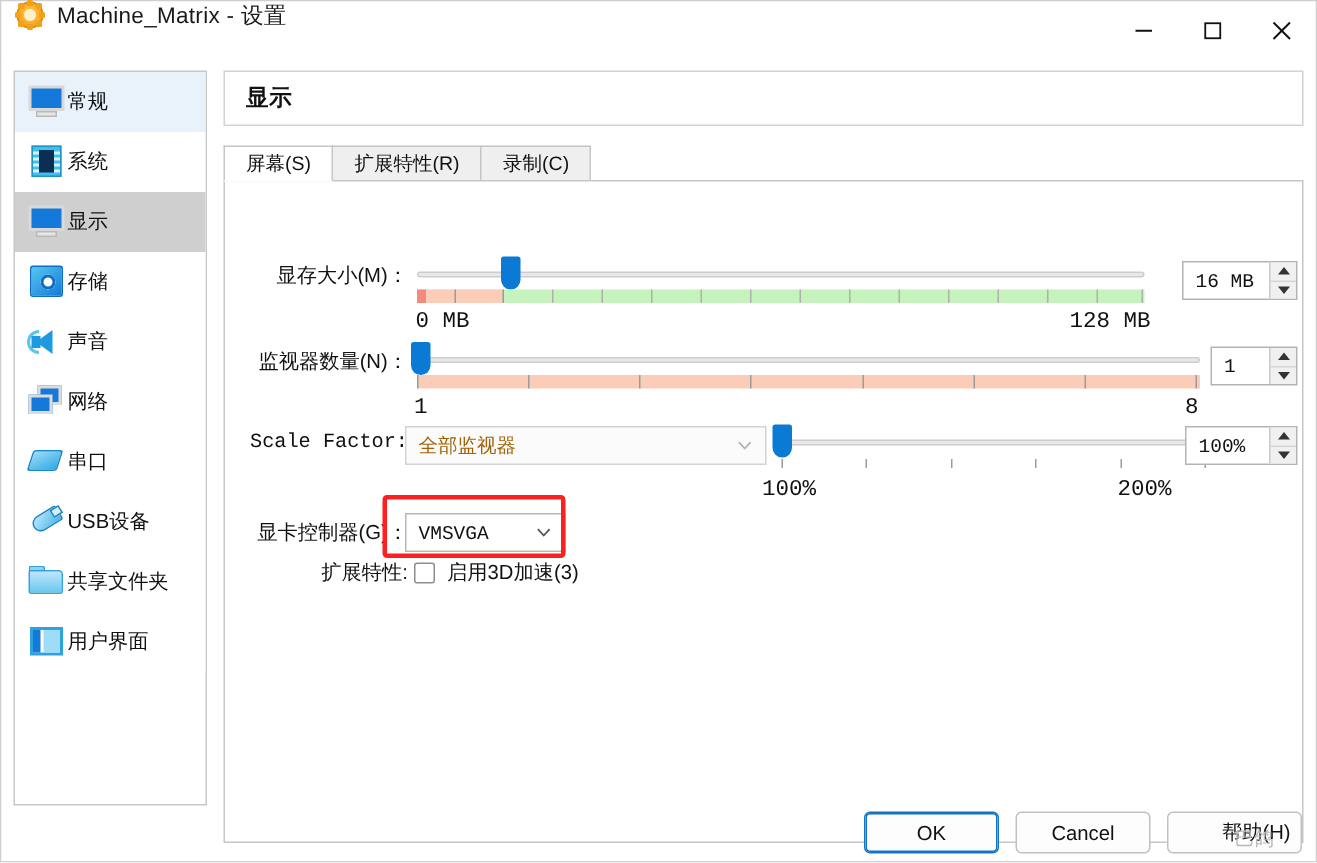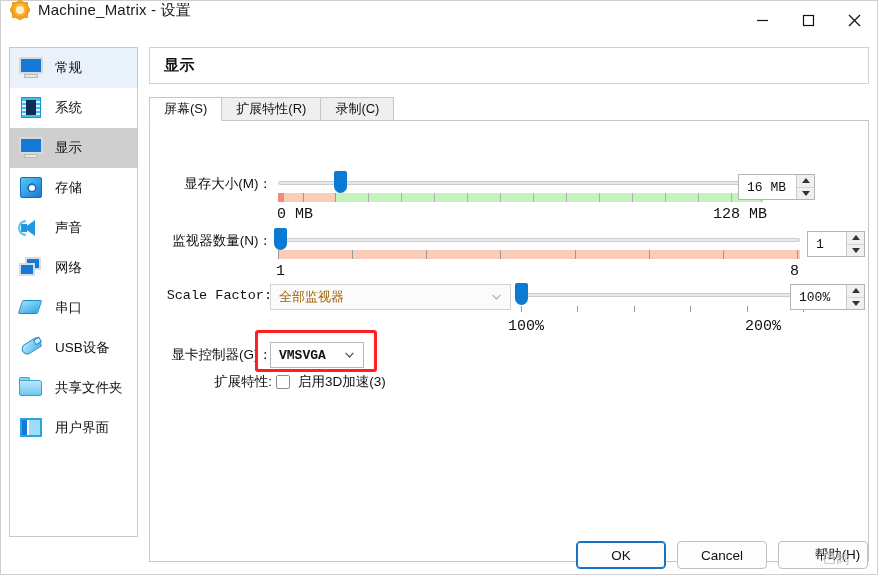--- a/index.html
+++ b/index.html
@@ -74,21 +74,21 @@
   }
   .side-item {
     display: flex; align-items: center;
     height: 40px; padding-left: 7px;
     background: #ffffff;
     cursor: default;
   }
   .side-item.sel-light { background: #e9f2fb; }
   .side-item.sel-strong { background: #cfcfcf; }
   .side-label {
-    font-size: 13.5px; color: #111111; margin-left: 10px; white-space: nowrap;
+    font-size: 13.5px; color: #111111; white-space: nowrap;
   }
   .ico { width: 28px; height: 26px; position: relative; flex: none; }
 
   
   .mon-body {
     position: absolute; left: 2px; top: 2px; width: 24px; height: 17px;
     background: #1479d8; border: 2px solid #d9d9d9; border-radius: 1px;
   }
   .mon-stand {
     position: absolute; left: 7px; top: 19px; width: 14px; height: 4px;
@@ -508,21 +508,21 @@
           <div class="tickline light" style="left:354px;"></div>
           <div class="tickline light" style="left:387px;"></div>
           <div class="tickline light" style="left:420px;"></div>
           <div class="tickline light" style="left:453px;"></div>
           <div class="tickline light" style="left:483px;"></div>
         </div>
 
         <div class="axis-lab mono" style="left:127px; top:85px;">0 MB</div>
         <div class="axis-lab mono" style="left:563px; top:85px;">128 MB</div>
 
-        <div class="spin mono" style="left:588px; top:53px; width:77px;text-align:center;">
+        <div class="spin mono" style="left:638px; top:53px; width:77px;text-align:center;">
           <div class="spin-val">16 MB</div>
           <div class="spin-btns">
             <div class="spin-btn">
                 <div class="caret-up"></div>
               </div>
             <div class="spin-btn">
                 <div class="caret-dn"></div>
               </div>
           </div>
         </div>
@@ -589,21 +589,21 @@
                 <div class="caret-up"></div>
               </div>
             <div class="spin-btn">
                 <div class="caret-dn"></div>
               </div>
           </div>
         </div>
 
         <div class="row-label" style="left:-8px; top:225px; width:130px;">显卡控制器(G)：</div>
 
-        <div class="combo" style="left:120px; top:221px; width:94px;font-weight:bold;">
+        <div class="combo" style="left:120px; top:221px; width:107px;">
           <div class="combo-text mono">VMSVGA</div>
           <div class="combo-arrow">
             <svg width="9" height="6" viewBox="0 0 9 6">
                 <polyline points="0.6,0.8 4.5,5 8.4,0.8" fill="none" stroke="#555" stroke-width="1.2"></polyline>
               </svg>
           </div>
         </div>
 
         <div class="hl-rect" style="left:105px; top:209px; width:122px; height:42px;"></div>
 

